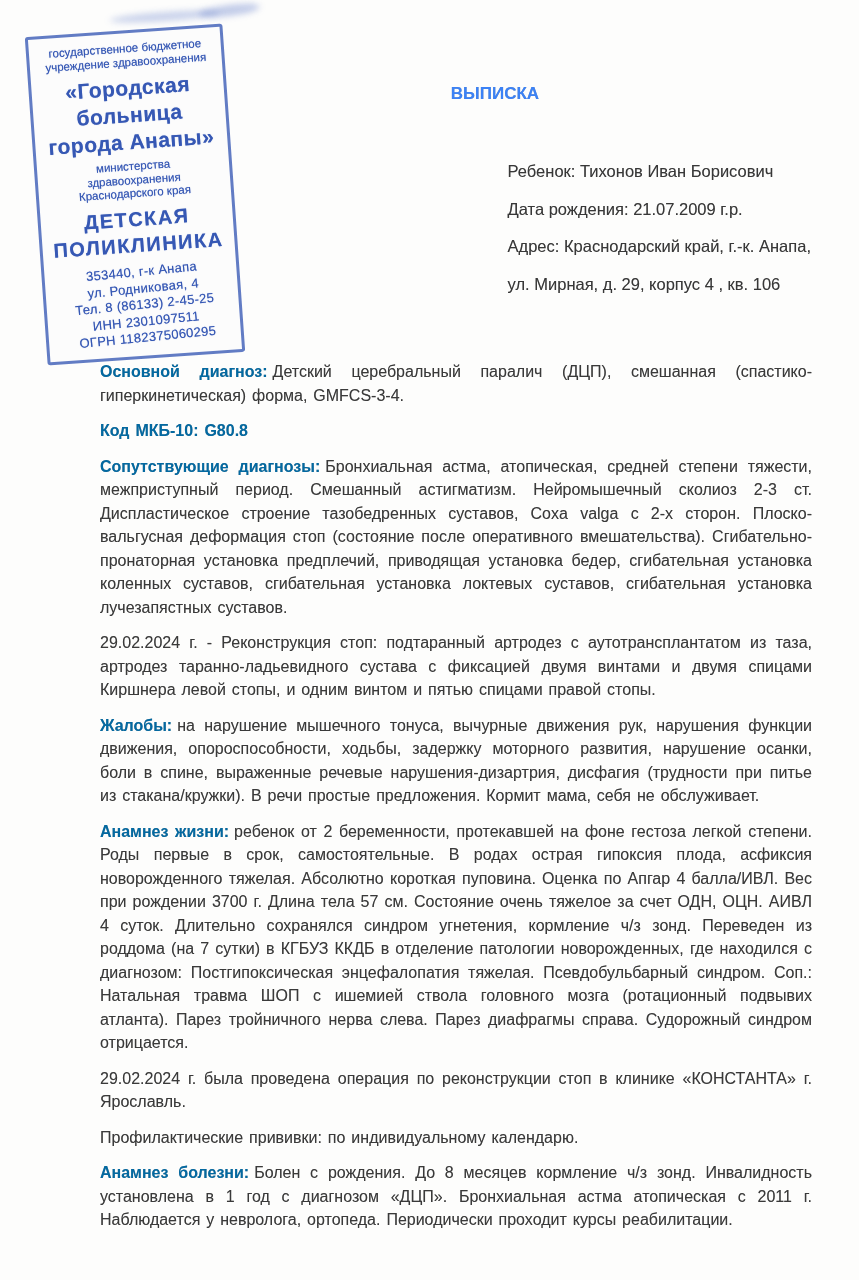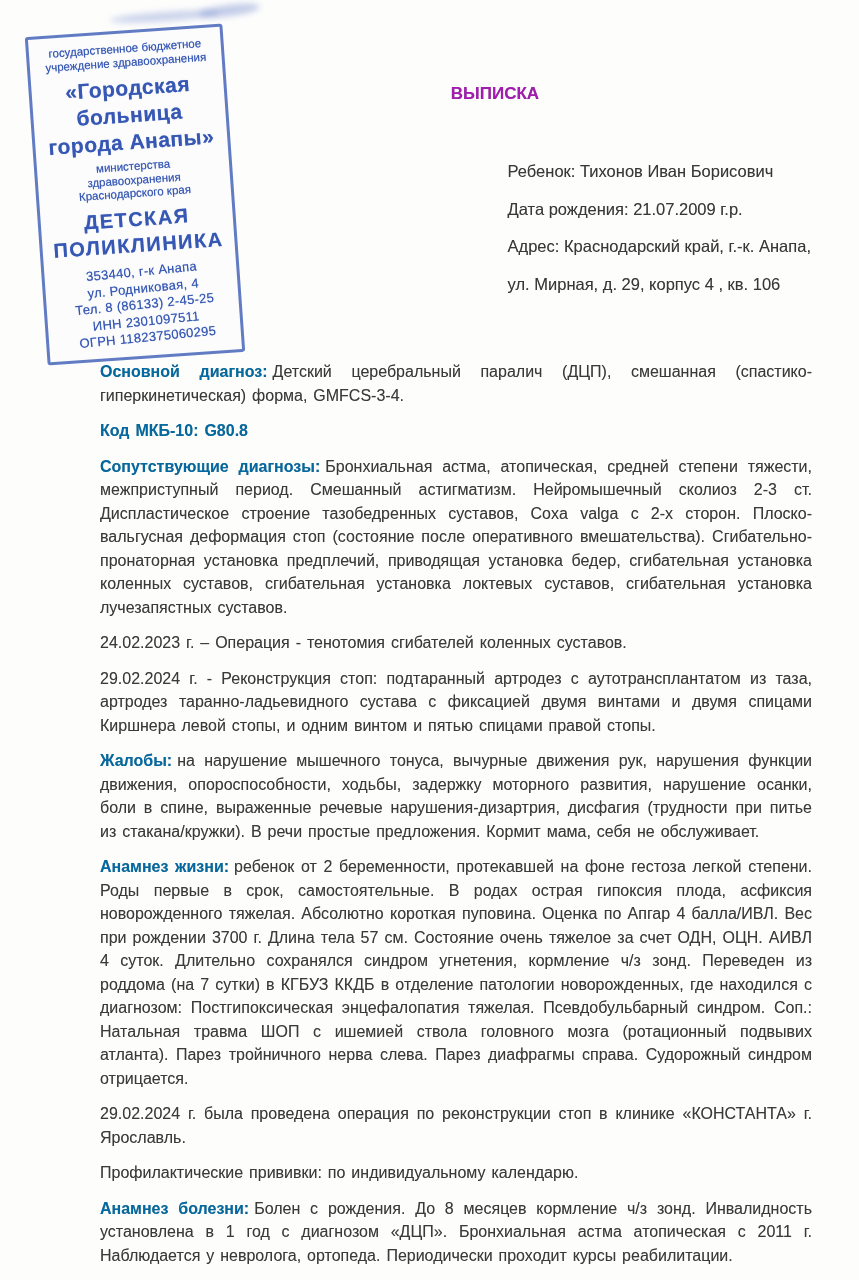--- a/index.html
+++ b/index.html
@@ -45,21 +45,21 @@
   .stamp .s{font-size:11.5px;line-height:13.5px;}
   .stamp .xl{font-size:21px;font-weight:bold;line-height:27px;letter-spacing:0.5px;}
   .stamp .l{font-size:20px;font-weight:bold;line-height:26px;letter-spacing:1.5px;}
   .stamp .m{font-size:13px;line-height:16.5px;letter-spacing:0.3px;}
   .stamp .gap{margin-top:5px;}
   .stamp-foot{margin-top:6px;transform:rotate(-1.6deg) translateX(2px);}
 
   
   .doc-header{
     position:absolute;top:84px;left:180px;width:630px;
-    text-align:center;font-weight:bold;font-size:17px;color:#a21caf;
+    text-align:center;font-weight:bold;font-size:17px;color:#3b82f6;
     text-shadow:0 0 0.4px rgba(0,0,0,0.35);
   }
   .doc-subtitle{margin-top:21px;}
 
   
   .patient-block{
     position:absolute;top:153px;right:48px;
     text-align:left;font-size:16.5px;line-height:37.5px;color:#383838;
     text-shadow:0 0 0.35px rgba(0,0,0,0.3);
   }
@@ -113,21 +113,20 @@
     <div class="patient-line">Ребенок: Тихонов Иван Борисович</div>
     <div class="patient-line">Дата рождения: 21.07.2009 г.р.</div>
     <div class="patient-line">Адрес: Краснодарский край, г.-к. Анапа,</div>
     <div class="patient-line">ул. Мирная, д. 29, корпус 4 , кв. 106</div>
   </div>
 
   <div class="body-text">
     <p class="para"><span class="p-label">Основной диагноз:</span><span>Детский церебральный паралич (ДЦП), смешанная (спастико-гиперкинетическая) форма, GMFCS-3-4.</span></p>
     <p class="para"><span class="p-label">Код МКБ-10: G80.8</span><span></span></p>
     <p class="para"><span class="p-label">Сопутствующие диагнозы:</span><span>Бронхиальная астма, атопическая, средней степени тяжести, межприступный период. Смешанный астигматизм. Нейромышечный сколиоз 2-3 ст. Диспластическое строение тазобедренных суставов, Coxa valga с 2-х сторон.  Плоско-вальгусная деформация стоп (состояние после оперативного вмешательства). Сгибательно-пронаторная установка предплечий, приводящая установка бедер, сгибательная установка коленных суставов, сгибательная установка локтевых суставов, сгибательная установка лучезапястных суставов.</span></p>
-    <p class="para"><span class="p-label"></span><span>24.02.2023 г. – Операция - тенотомия сгибателей коленных суставов.</span></p>
     <p class="para"><span class="p-label"></span><span>29.02.2024 г. - Реконструкция стоп: подтаранный артродез с аутотрансплантатом из таза, артродез таранно-ладьевидного сустава с фиксацией двумя винтами и двумя спицами Киршнера левой стопы, и одним винтом и пятью спицами правой стопы.</span></p>
     <p class="para"><span class="p-label">Жалобы:</span><span>на нарушение мышечного тонуса, вычурные движения рук, нарушения функции движения, опороспособности, ходьбы, задержку моторного развития, нарушение осанки, боли в спине, выраженные речевые нарушения-дизартрия, дисфагия (трудности при питье из стакана/кружки). В речи простые предложения. Кормит мама, себя не обслуживает.</span></p>
     <p class="para"><span class="p-label">Анамнез жизни:</span><span>ребенок от 2 беременности, протекавшей на фоне гестоза легкой степени. Роды первые в срок, самостоятельные. В родах острая гипоксия плода, асфиксия новорожденного тяжелая. Абсолютно короткая пуповина. Оценка по Апгар 4 балла/ИВЛ. Вес при рождении 3700 г. Длина тела 57 см. Состояние очень тяжелое за счет ОДН, ОЦН. АИВЛ 4 суток. Длительно сохранялся синдром угнетения, кормление ч/з зонд. Переведен из роддома (на 7 сутки) в КГБУЗ ККДБ в отделение патологии новорожденных, где находился с диагнозом: Постгипоксическая энцефалопатия тяжелая. Псевдобульбарный синдром. Соп.: Натальная травма ШОП с ишемией ствола головного мозга (ротационный подвывих атланта). Парез тройничного нерва слева. Парез диафрагмы справа. Судорожный синдром отрицается.</span></p>
     <p class="para"><span class="p-label"></span><span>29.02.2024 г. была проведена операция по реконструкции стоп в клинике «КОНСТАНТА» г. Ярославль.</span></p>
     <p class="para"><span class="p-label"></span><span>Профилактические прививки: по индивидуальному календарю.</span></p>
     <p class="para"><span class="p-label">Анамнез болезни:</span><span>Болен с рождения. До 8 месяцев кормление ч/з зонд. Инвалидность установлена в 1 год с диагнозом «ДЦП». Бронхиальная астма атопическая с 2011 г.  Наблюдается у невролога, ортопеда. Периодически проходит курсы реабилитации.</span></p>
   </div>
 
 </div>
 

